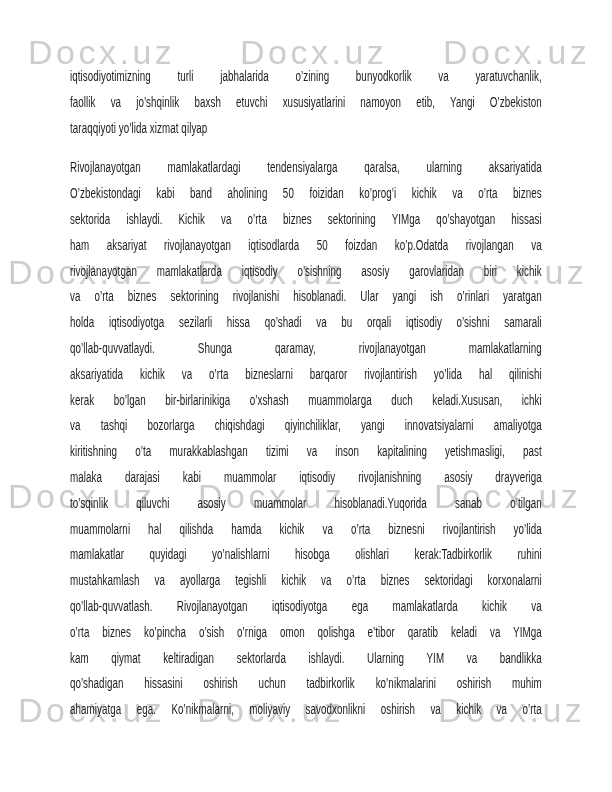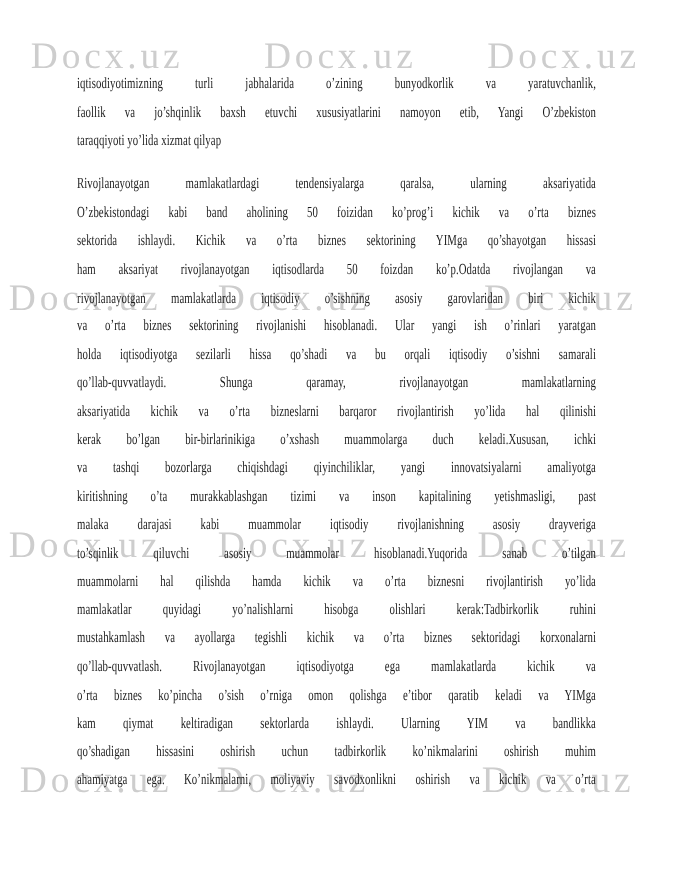--- a/index.html
+++ b/index.html
@@ -2,21 +2,21 @@
 <html><head>
 <meta charset="utf-8">
 <style>
   html, body { margin: 0; padding: 0; background: #ffffff; }
   .page {
     position: relative;
     width: 612px;
     height: 792px;
     background: #ffffff;
     overflow: hidden;
-    font-family: Liberation Serif, serif;
+    font-family: Liberation Sans, sans-serif;
   }
   .watermark-layer {
     position: absolute;
     inset: 0;
     z-index: 0;
     pointer-events: none;
   }
   .wm {
     position: absolute;
     font-size: 34px;

